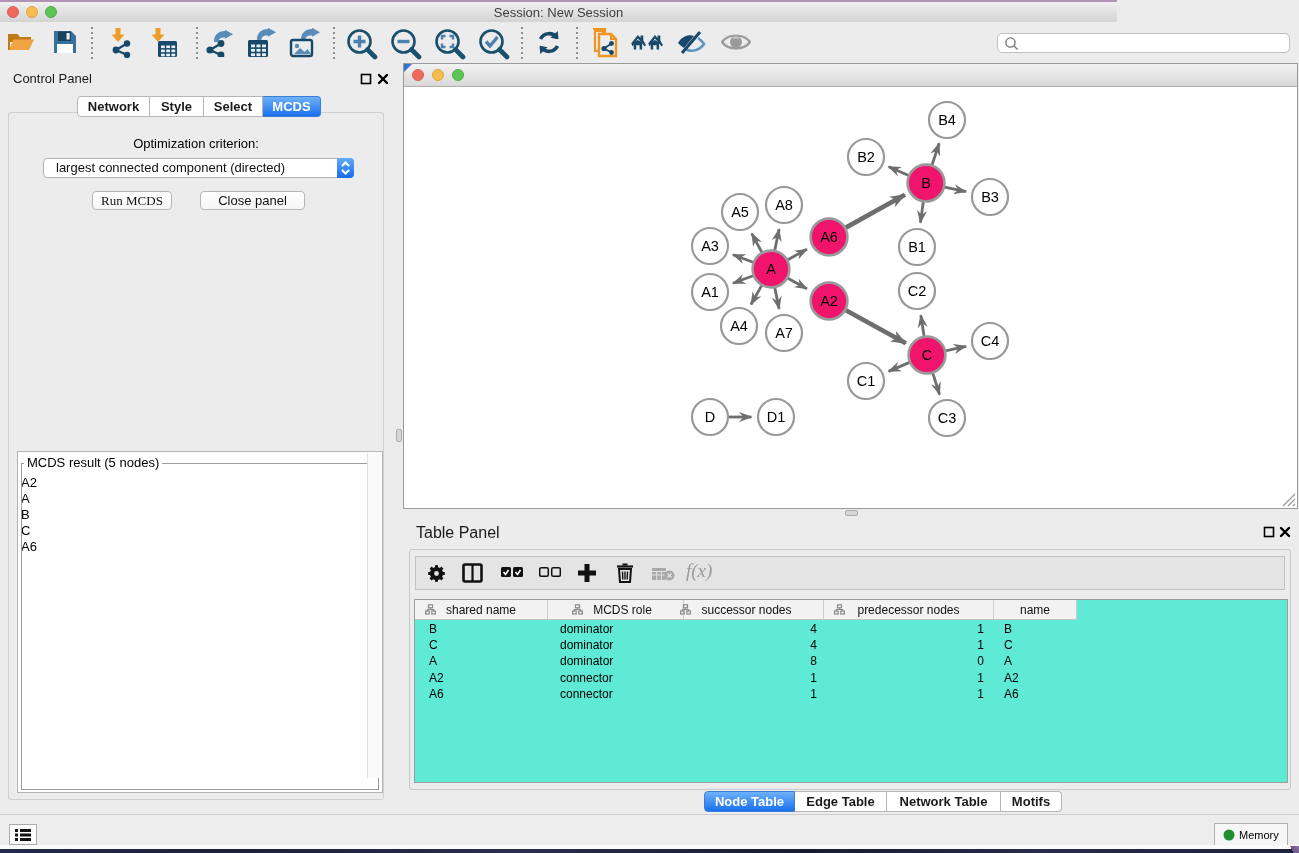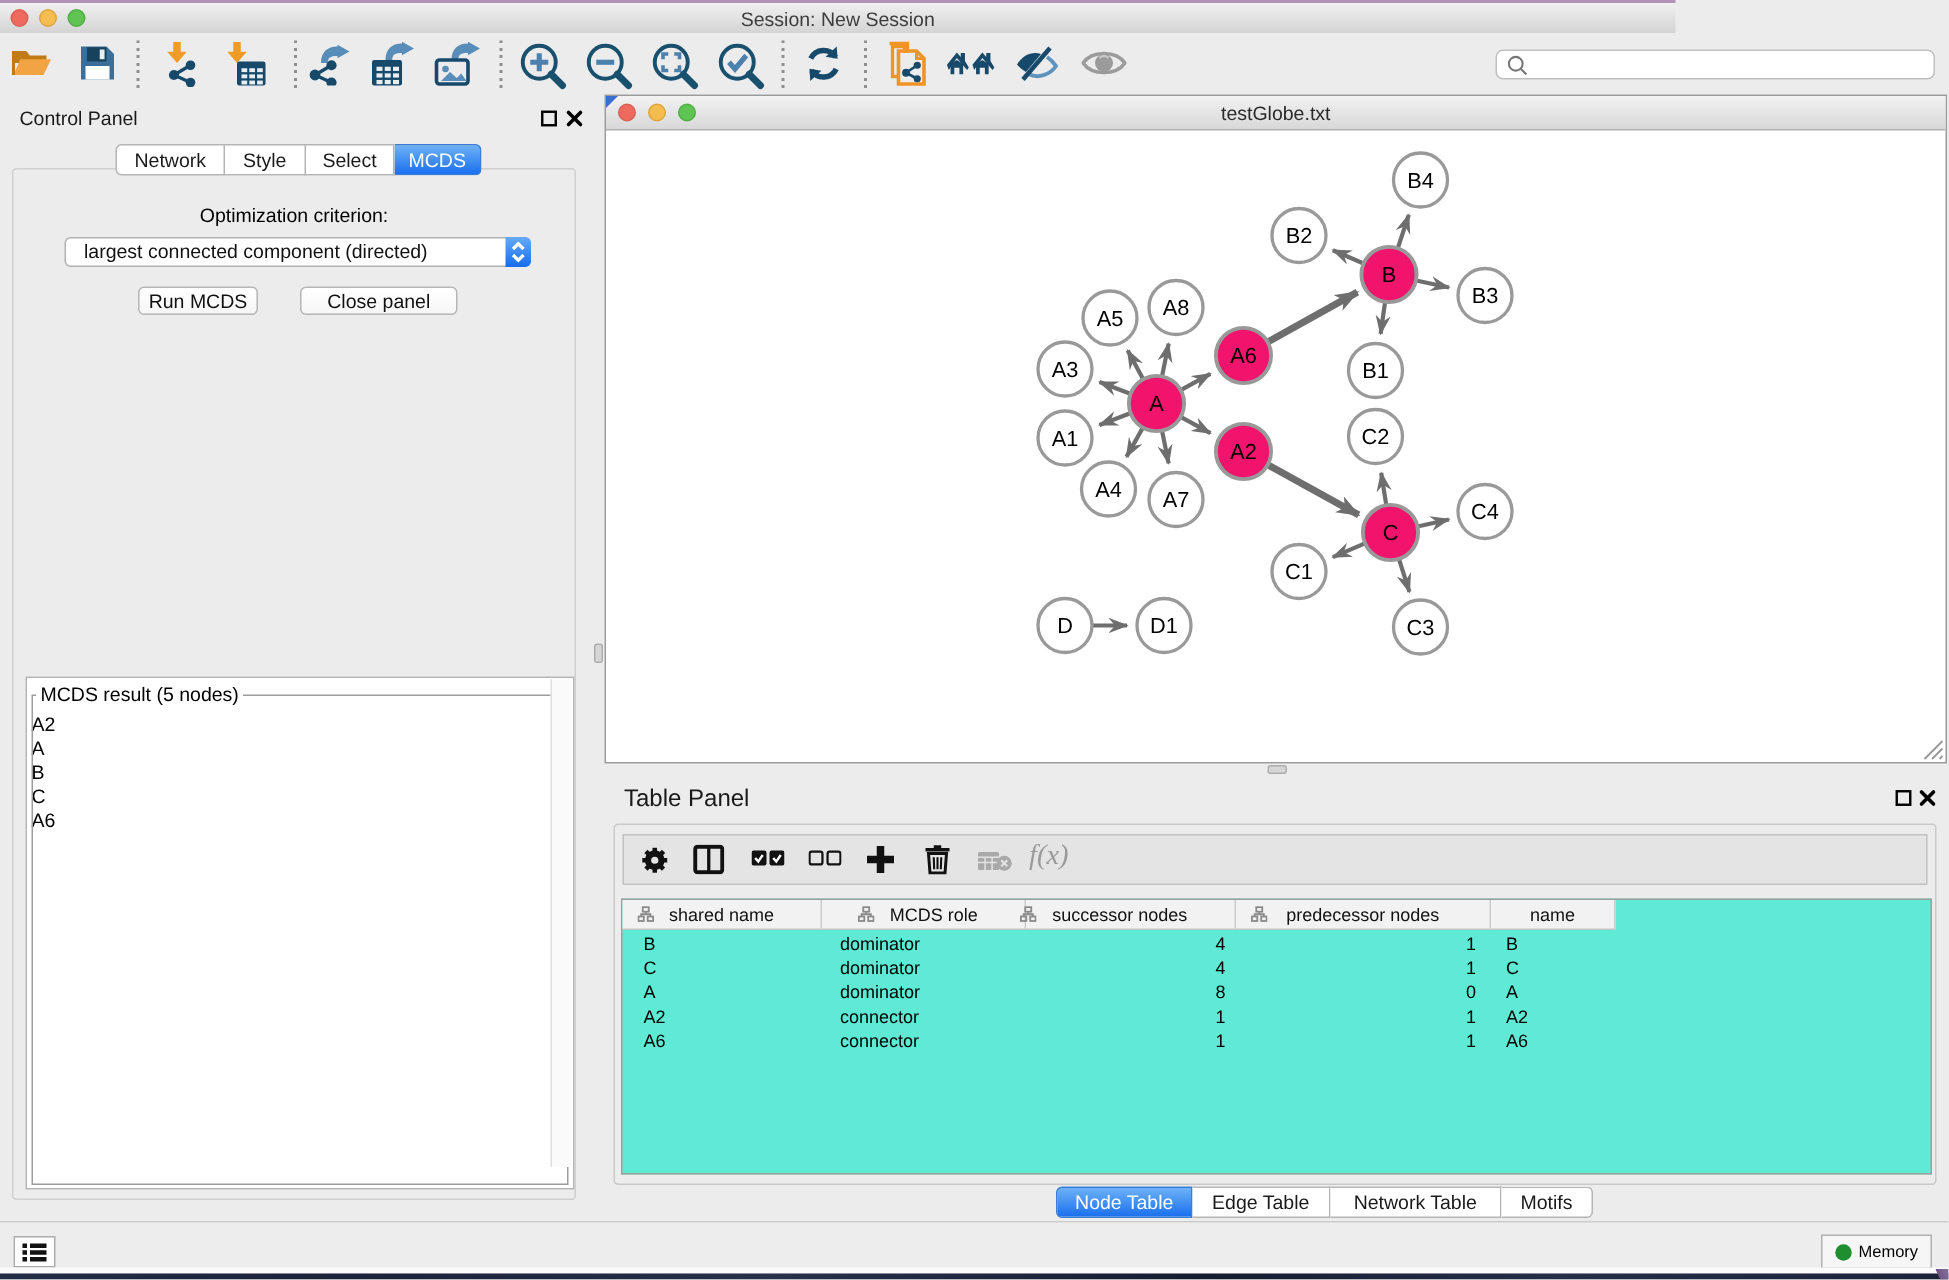--- a/index.html
+++ b/index.html
@@ -18,21 +18,21 @@
 #toolbar{position:absolute;left:0;top:24px;width:1299px;height:40px;background:#ececec;}
 .sep{position:absolute;top:3px;height:34px;width:2px;background-image:repeating-linear-gradient(#8f8f8f 0 2px,transparent 2px 5px);}
 .ticon{position:absolute;}
 #search{position:absolute;left:997px;top:9px;width:293px;height:20px;background:#fff;
  border:1px solid #c0c0c0;border-radius:5px;}
 
 #cp-title{position:absolute;left:13px;top:71px;font-size:13px;color:#1a1a1a;}
 .winbtn{position:absolute;}
 .tabrow{position:absolute;display:flex;height:21px;font-size:13px;z-index:5;}
 .tab{background:#fff;border:1px solid #b5b5b5;border-left:none;color:#1a1a1a;
- display:flex;align-items:center;justify-content:center;}
+ display:flex;align-items:center;justify-content:center;font-weight:bold;}
 .tab.first{border-left:1px solid #b5b5b5;border-radius:4px 0 0 4px;}
 .tab.last{border-radius:0 4px 4px 0;}
 .tab.sel{background:linear-gradient(#6db1f8,#1a70ee);color:#fff;border-color:#3a7fd5;}
 #cp-box{position:absolute;left:8px;top:112px;width:376px;height:688px;
  border:1px solid #cfcfcf;border-radius:3px;}
 #opt-label{position:absolute;left:8px;top:136px;width:376px;text-align:center;font-size:13px;color:#000;}
 #dropdown{position:absolute;left:43px;top:158px;width:311px;height:20px;background:#fff;
  border:1px solid #b2b2b2;border-radius:4px;font-size:13px;color:#111;line-height:18px;padding-left:12px;}
 #dd-step{position:absolute;right:-1px;top:-1px;width:17px;height:20px;border-radius:0 4px 4px 0;
  background:linear-gradient(#64abf8,#176ced);}
@@ -243,40 +243,39 @@
 <div class="tab sel last" style="width:58px;">MCDS</div>
 </div>
 <div id="cp-box"></div>
 <div id="opt-label">Optimization criterion:</div>
 <div id="dropdown">largest connected component (directed)
  <div id="dd-step"><svg width="17" height="20" viewBox="0 0 17 20">
  <path d="M5 8 L8.5 4.5 L12 8" fill="none" stroke="#fff" stroke-width="2.2"></path>
         <path d="M5 12 L8.5 15.5 L12 12" fill="none" stroke="#fff" stroke-width="2.2"></path>
       </svg></div>
 </div>
-<div class="btn" style="left:92px;top:191px;width:80px;">Run MCDS</div>
+<div class="btn" style="left:92px;top:191px;width:80px;font-family:Liberation Serif, serif;">Run MCDS</div>
 <div class="btn" style="left:200px;top:191px;width:105px;">Close panel</div>
 <div id="result-box">
  <div id="mcds-list" style="padding-top:22px;">
   <div>A2</div>
       <div>A</div>
       <div>B</div>
       <div>C</div>
       <div>A6</div>
  </div>
  <div id="fieldset"></div>
  <div id="fs-legend">MCDS result (5 nodes)</div>
  <div id="mcds-scroll"></div>
 </div>
 <div id="netwin">
 <div id="net-tb">
 <div class="tl r" style="left:8px;top:5px;"></div>
 <div class="tl y" style="left:28px;top:5px;"></div>
 <div class="tl g" style="left:48px;top:5px;"></div>
-<div class="title">testGlobe.txt</div>
 </div>
 <svg style="position:absolute;left:0;top:0;" width="10" height="10" viewBox="0 0 10 10">
       <path d="M0 0 L10 0 L0 10 z" fill="#3b6fd4" opacity="0"></path>
       <path d="M0 0 L8 0 L0 8 z" fill="#3a6fd0"></path>
     </svg>
 <svg style="position:absolute;right:1px;bottom:1px;" width="14" height="14" viewBox="0 0 14 14">
 <g stroke="#9a9a9a" stroke-width="1.3">
         <line x1="1" y1="13" x2="13" y2="1"></line>
         <line x1="6" y1="13" x2="13" y2="6"></line>
         <line x1="11" y1="13" x2="13" y2="11"></line>

